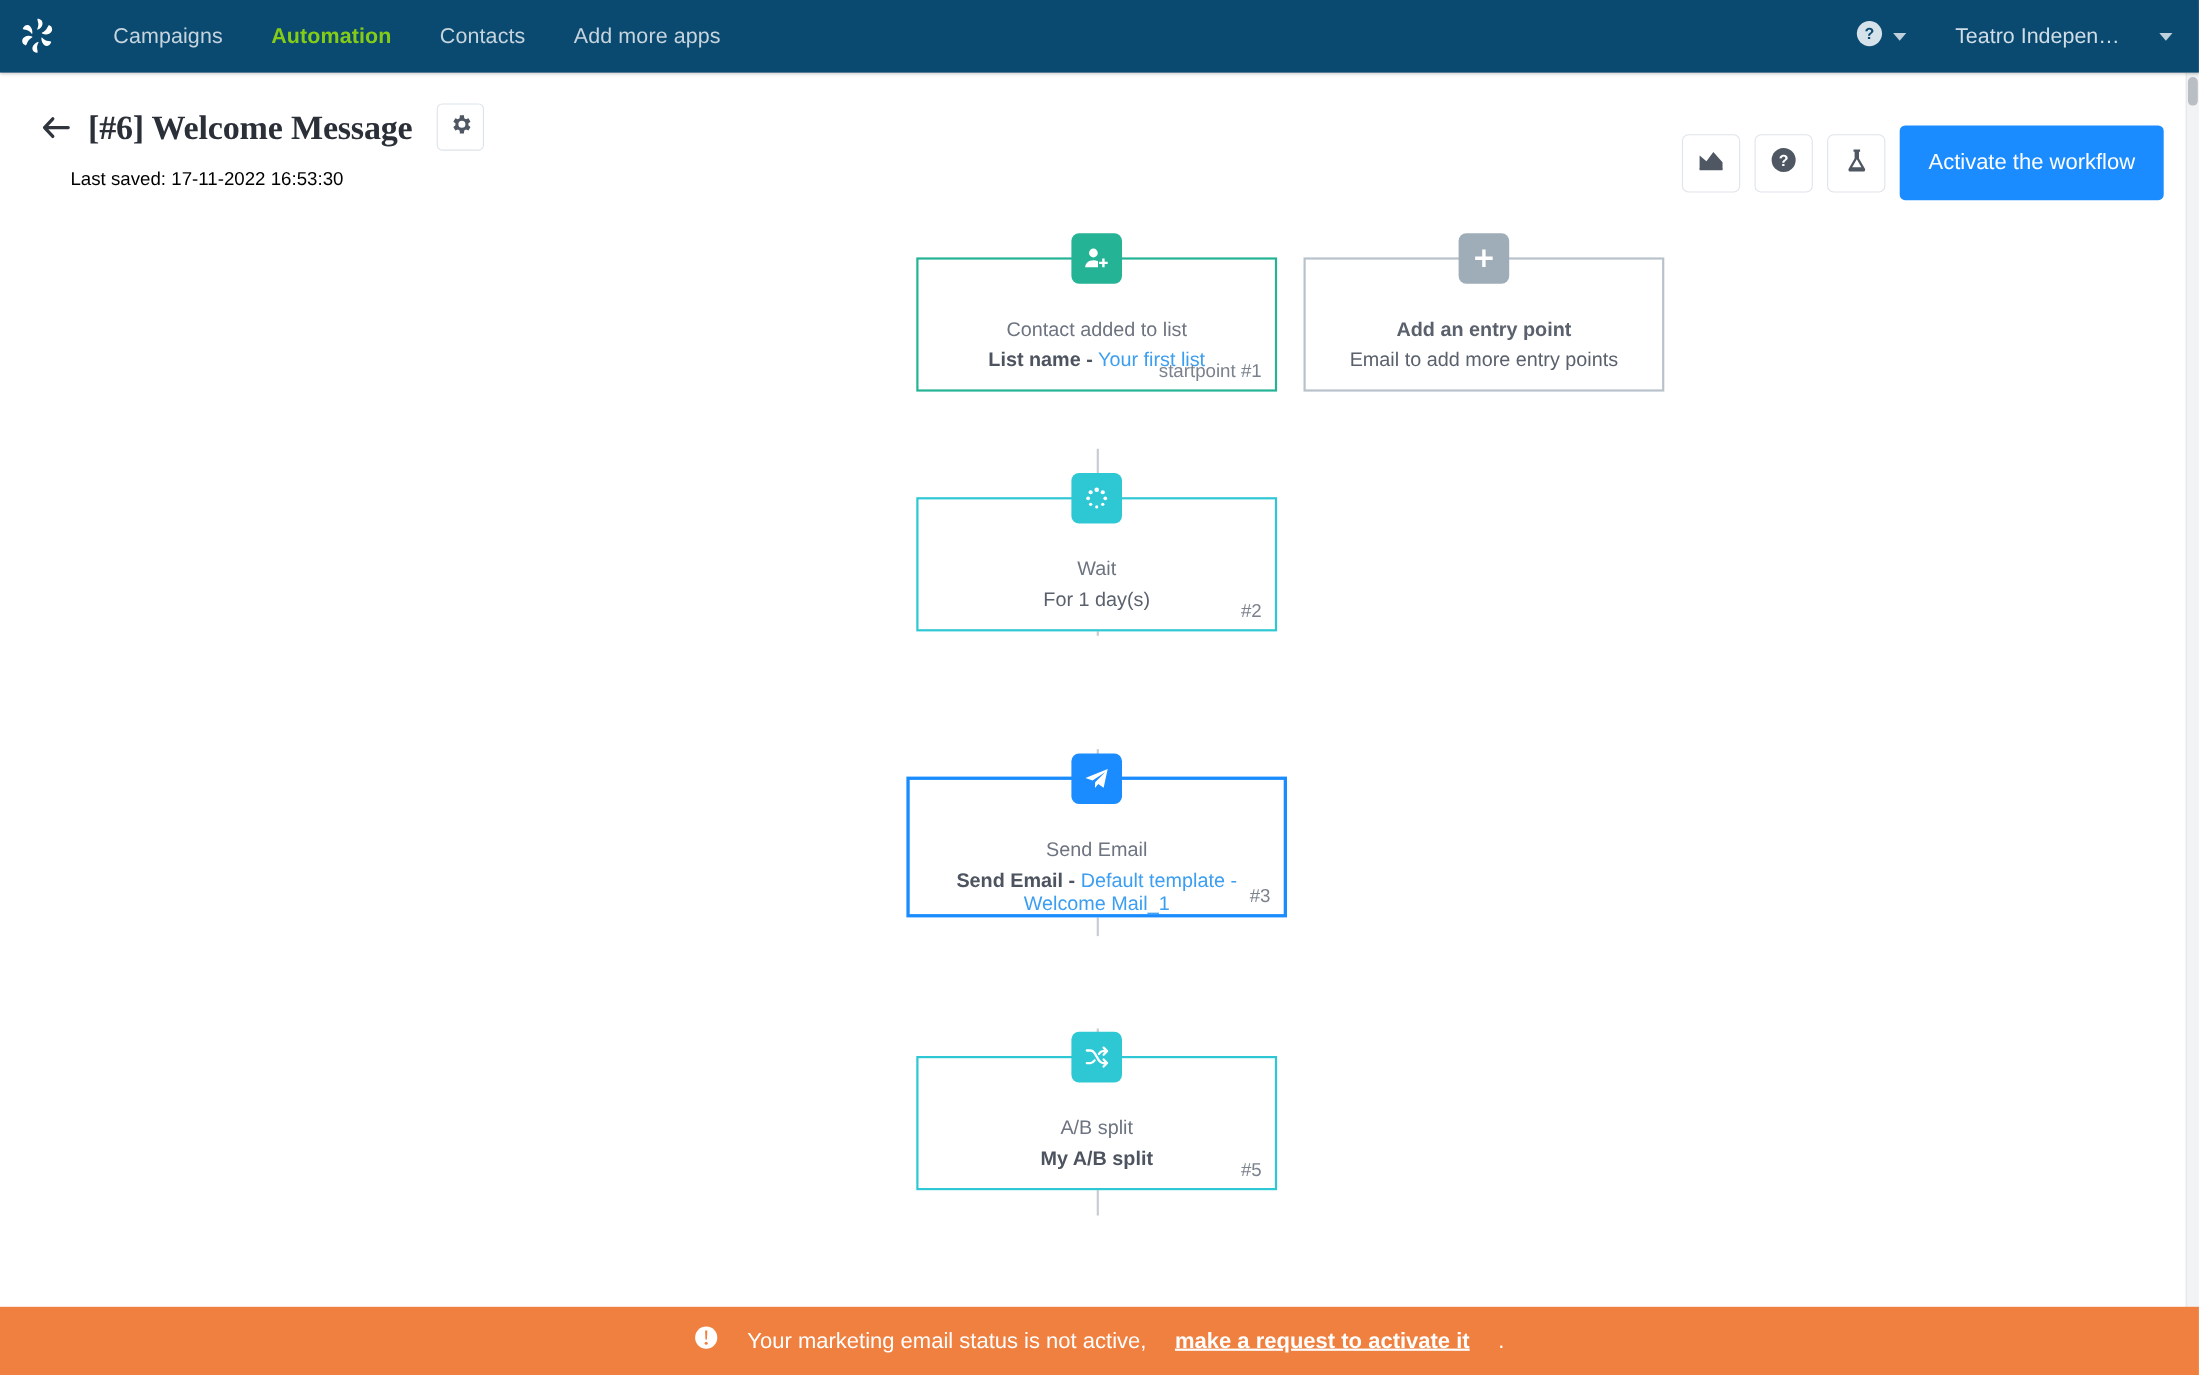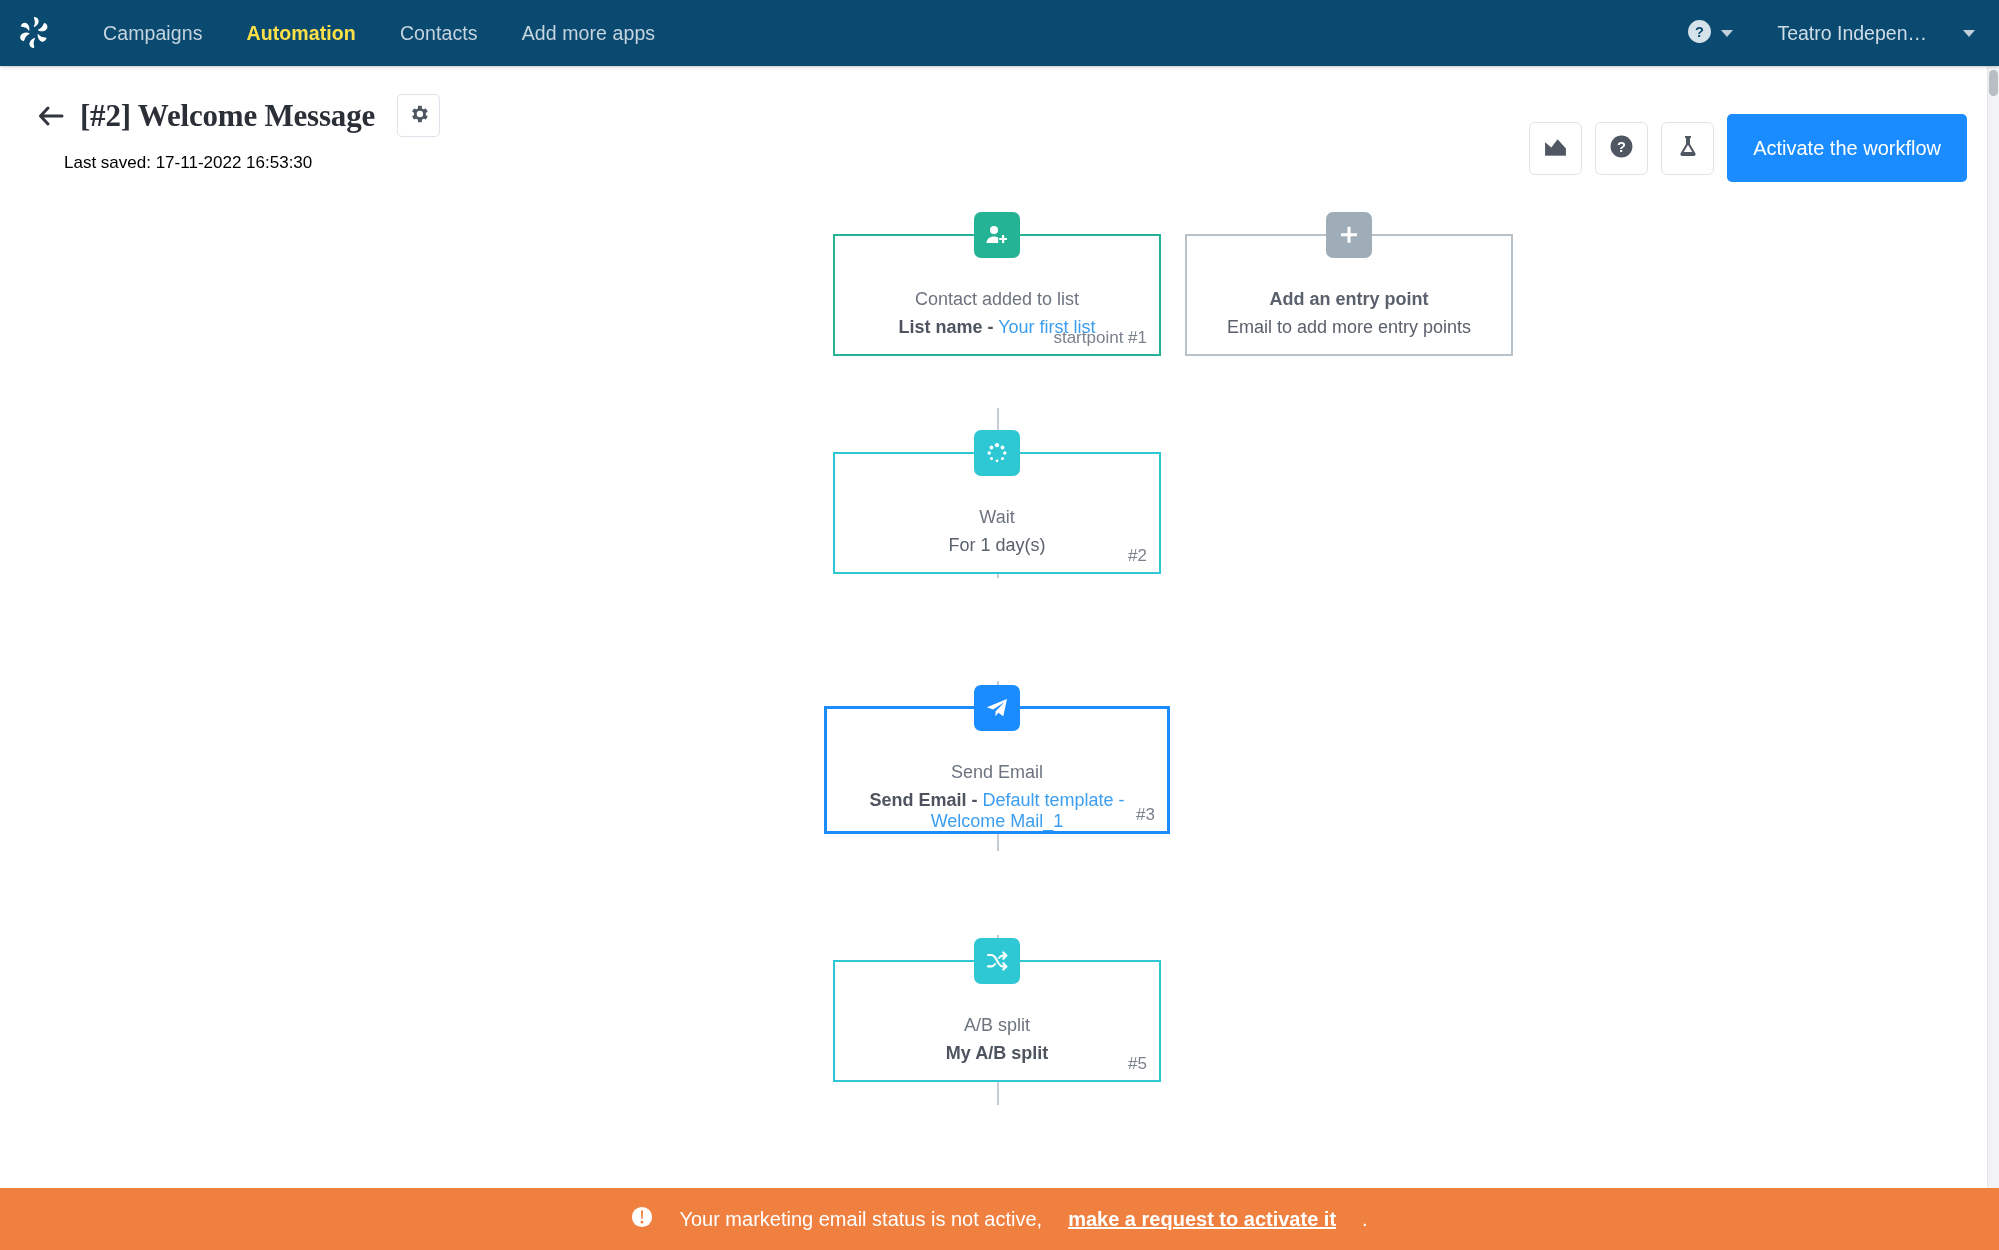--- a/index.html
+++ b/index.html
@@ -27,21 +27,21 @@
   .nav-links { display: flex; align-items: flex-start; height: 66px; }
   .nav-link {
     color: #c5d4de;
     font-size: 19.5px;
     padding: 0 22px;
     line-height: 66px;
     letter-spacing: .1px;
     cursor: pointer;
     white-space: nowrap;
   }
-  .nav-link.active { color: #fde047; font-weight: bold; }
+  .nav-link.active { color: #84cc16; font-weight: bold; }
   .nav-right {
     margin-left: auto; display: flex; align-items: center;
     padding-right: 24px;
   }
   .nav-help {
     display: flex; align-items: center; gap: 9px;
     margin-right: 44px; cursor: pointer;
   }
   .caret {
     width: 0; height: 0;
@@ -227,21 +227,21 @@
 </div>
 
 <div class="page-header">
   <div class="ph-left">
     <div class="ph-titlerow">
       <span class="back-arrow">
         <svg width="26" height="22" viewBox="0 0 26 22">
           <path d="M10 3 L2.5 11 L10 19 M2.5 11 H24" stroke="#31353e" stroke-width="3" fill="none" stroke-linecap="round" stroke-linejoin="round"></path>
         </svg>
       </span>
-      <span class="ph-title">[#2] Welcome Message</span>
+      <span class="ph-title">[#6] Welcome Message</span>
       <span class="gear-btn">
         <span>
           <svg width="22" height="22" viewBox="0 0 24 24" fill="#4f5763">
             <path d="M19.4 13a7.7 7.7 0 0 0 0-2l2.1-1.6-2-3.5-2.5 1a7.6 7.6 0 0 0-1.7-1L15 3H11l-.3 2.9c-.6.2-1.2.6-1.7 1l-2.5-1-2 3.5L6.6 11a7.7 7.7 0 0 0 0 2l-2.1 1.6 2 3.5 2.5-1c.5.4 1.1.8 1.7 1L11 21h4l.3-2.9c.6-.2 1.2-.6 1.7-1l2.5 1 2-3.5L19.4 13zM13 15.5A3.5 3.5 0 1 1 13 8.5a3.5 3.5 0 0 1 0 7z"></path>
           </svg>
         </span>
       </span>
     </div>
     <div class="ph-saved">Last saved: 17-11-2022 16:53:30</div>
   </div>

